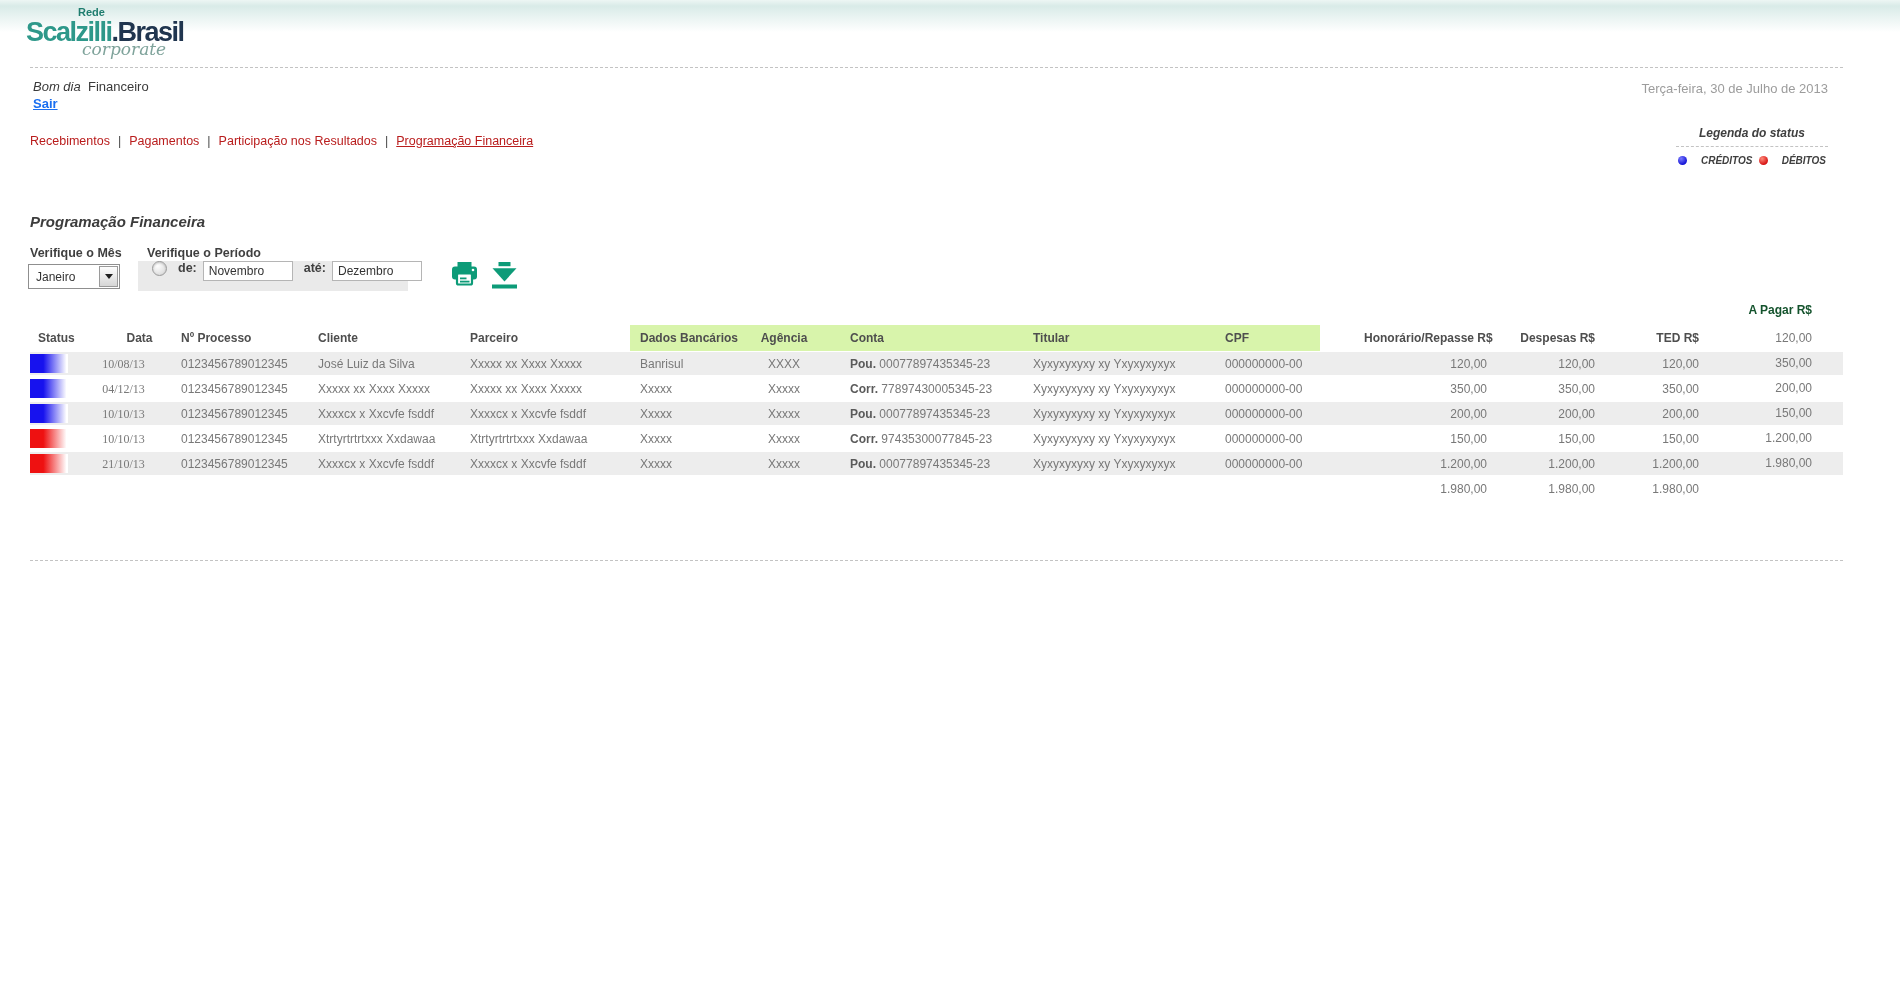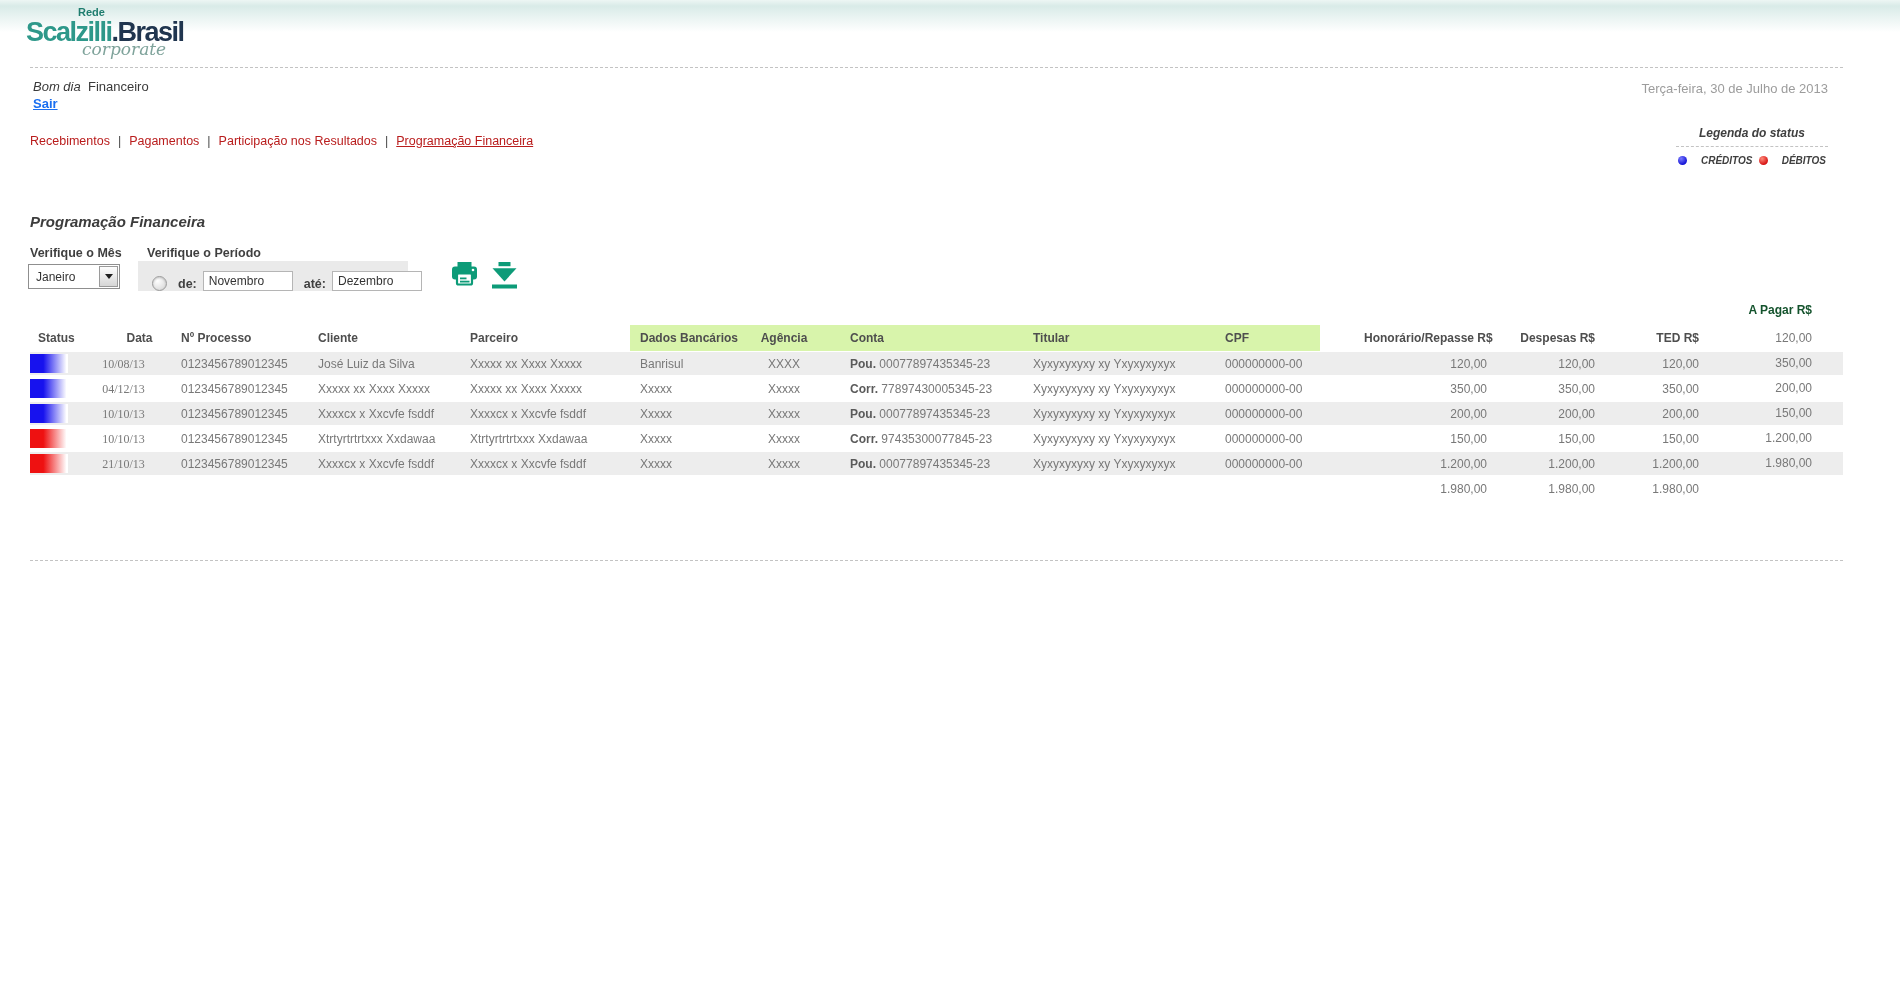--- a/index.html
+++ b/index.html
@@ -47,21 +47,21 @@
   .flabel.period{left:147px;}
 
   .select{position:absolute;left:28px;top:264px;width:92px;height:25px;border:1px solid #8f8f8f;background:#fff;
     box-sizing:border-box;display:flex;align-items:center;justify-content:space-between;padding:1px 1px 1px 7px;cursor:pointer;}
   .select-value{font-size:12px;color:#333;}
   .select-btn{width:19px;height:21px;background:linear-gradient(#fdfdfd,#d6d6d6);border:1px solid #9a9a9a;
     box-sizing:border-box;display:flex;align-items:center;justify-content:center;}
   .tri{width:0;height:0;border-left:4px solid transparent;border-right:4px solid transparent;border-top:5px solid #1e1e1e;}
 
   .periodbar{position:absolute;left:138px;top:261px;width:270px;height:30px;background:#eaeaea;
-    display:flex;align-items:flex-end;box-sizing:border-box;padding-left:14px;}
+    display:flex;align-items:flex-start;box-sizing:border-box;padding-left:14px;}
   .radio{width:13px;height:13px;border-radius:50%;background:radial-gradient(circle at 35% 30%,#ffffff,#d2d2d2);
     border:1px solid #9a9a9a;box-shadow:inset 0 1px 2px rgba(0,0,0,.18);cursor:pointer;flex:0 0 auto;}
   .plabel{font-size:12.5px;font-weight:bold;color:#3f3f3f;margin:0 6px 0 11px;}
   .pinput{width:90px;height:20px;border:1px solid #b5b5b5;background:#fff;font-size:12px;color:#333;
     padding:0 5px;font-family:inherit;box-sizing:border-box;}
 
   .icon-btn{position:absolute;cursor:pointer;}
   .icon-print{left:451px;top:262px;}
   .icon-download{left:492px;top:262px;}
 

